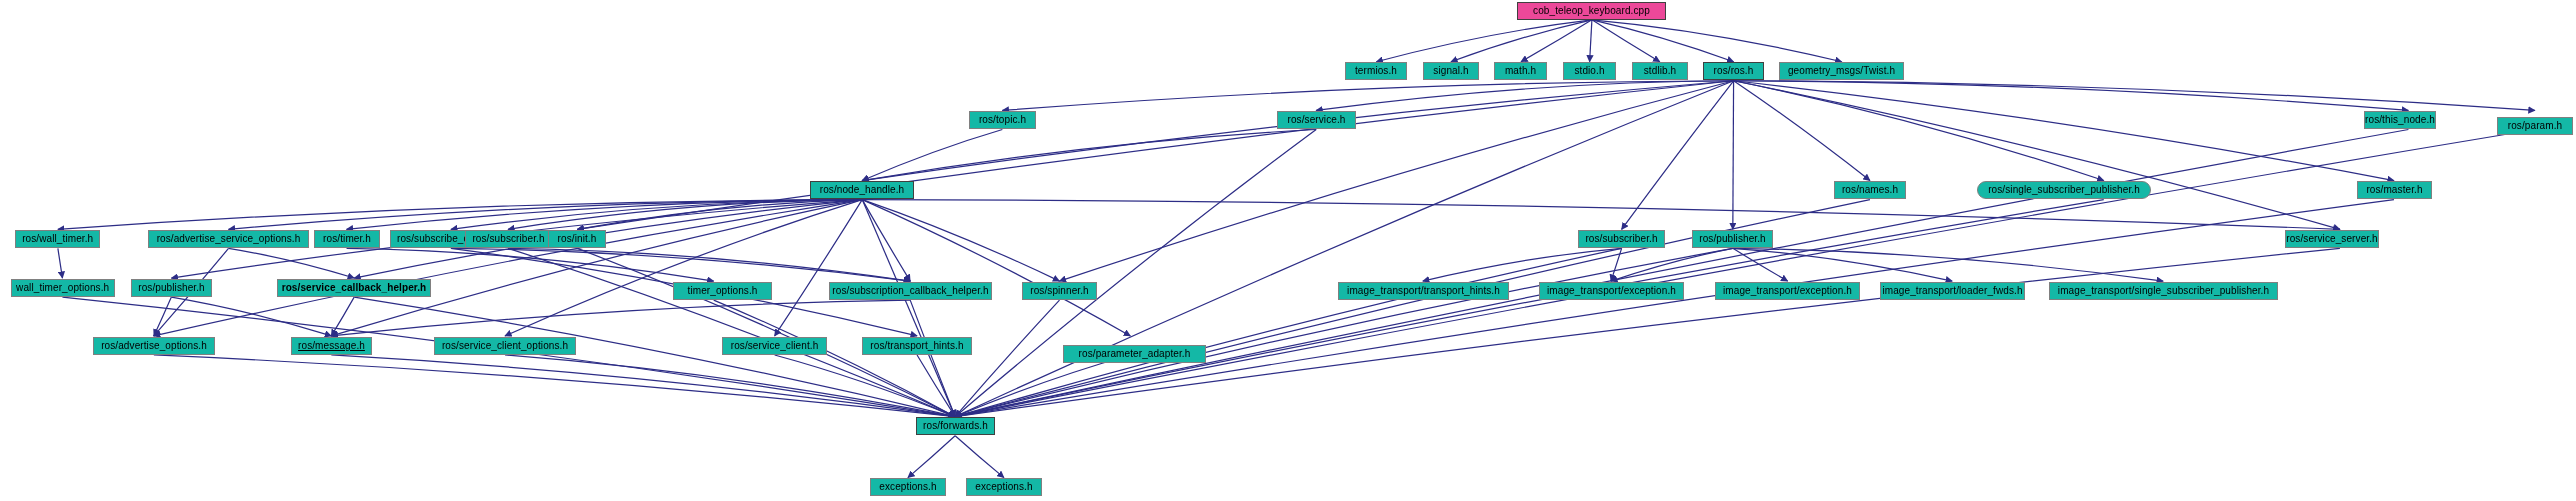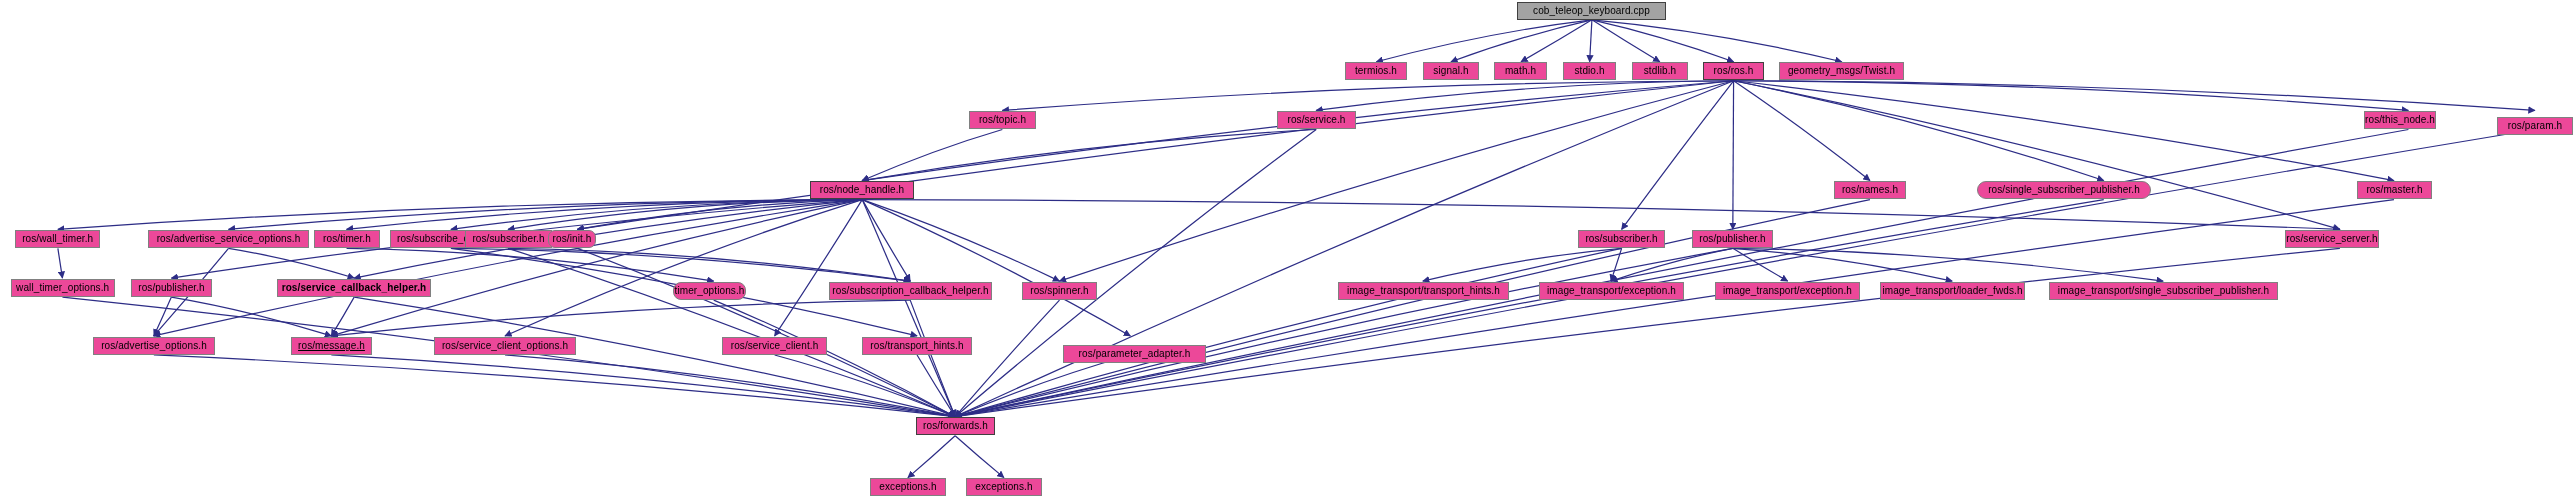--- a/index.html
+++ b/index.html
@@ -21,37 +21,37 @@
     left: 0;
     top: 0;
     width: 2576px;
     height: 502px;
     pointer-events: none;
   }
   .node {
     position: absolute;
     box-sizing: border-box;
     border: 0.8px solid #808080;
-    background: #ec4899;
+    background: #14b8a6;
     color: #000000;
     font-size: 10px;
     line-height: 1;
     white-space: nowrap;
     display: flex;
     align-items: center;
     justify-content: center;
     height: 18.3px;
     z-index: 5;
     letter-spacing: 0.1px;
   }
   .node.strong {
     border: 0.8px solid #404040;
   }
   .node.root {
-    background: #a3a3a3;
+    background: #ec4899;
     border: 0.8px solid #404040;
   }
 </style>
 </head>
 <body>
 
 <div id="graph">
   <svg id="edges" xmlns="http://www.w3.org/2000/svg" viewBox="0 0 3382 659" width="2576" height="502">
     <defs>
       <marker id="arrow" viewBox="0 0 10 10" refX="9" refY="5" markerWidth="6" markerHeight="6" orient="auto-start-reverse">
@@ -157,28 +157,28 @@
       <div class="node" style="left: 2497px; top: 117px; width: 76px;">ros/param.h</div>
       <div class="node strong" style="left: 810px; top: 181px; width: 104px;">ros/node_handle.h</div>
       <div class="node" style="left: 1834px; top: 181px; width: 72px;">ros/names.h</div>
       <div class="node" style="left: 1977px; top: 181px; width: 174px; border-radius: 9px;">ros/single_subscriber_publisher.h</div>
       <div class="node" style="left: 2357px; top: 181px; width: 75px;">ros/master.h</div>
       <div class="node" style="left: 15.2px; top: 230px; width: 85px;">ros/wall_timer.h</div>
       <div class="node" style="left: 148px; top: 230px; width: 161px;">ros/advertise_service_options.h</div>
       <div class="node" style="left: 314px; top: 230px; width: 66px;">ros/timer.h</div>
       <div class="node" style="left: 390px; top: 230px; width: 122px;">ros/subscribe_options.h</div>
       <div class="node" style="left: 465px; top: 230px; width: 87px;">ros/subscriber.h</div>
-      <div class="node" style="left: 548px; top: 230px; width: 48px; border-radius: 7px;">ros/init.h</div>
+      <div class="node" style="left: 548px; top: 230px; width: 58px;">ros/init.h</div>
       <div class="node" style="left: 1578px; top: 230px; width: 87px;">ros/subscriber.h</div>
       <div class="node" style="left: 1692px; top: 230px; width: 81px;">ros/publisher.h</div>
       <div class="node" style="left: 2285px; top: 230px; width: 94px;">ros/service_server.h</div>
       <div class="node" style="left: 10.7px; top: 279px; width: 104px;">wall_timer_options.h</div>
       <div class="node" style="left: 131px; top: 279px; width: 81px;">ros/publisher.h</div>
       <div class="node" style="left: 277px; top: 279px; width: 154px; font-weight: bold;">ros/service_callback_helper.h</div>
-      <div class="node" style="left: 673px; top: 282px; width: 73px; border-radius: 8px;">timer_options.h</div>
+      <div class="node" style="left: 673px; top: 282px; width: 99px;">timer_options.h</div>
       <div class="node" style="left: 829px; top: 282px; width: 163px;">ros/subscription_callback_helper.h</div>
       <div class="node" style="left: 1022px; top: 282px; width: 75px;">ros/spinner.h</div>
       <div class="node" style="left: 1338px; top: 282px; width: 171px;">image_transport/transport_hints.h</div>
       <div class="node" style="left: 1539px; top: 282px; width: 145px;">image_transport/exception.h</div>
       <div class="node" style="left: 1715px; top: 282px; width: 145px;">image_transport/exception.h</div>
       <div class="node" style="left: 1880px; top: 282px; width: 145px;">image_transport/loader_fwds.h</div>
       <div class="node" style="left: 2049px; top: 282px; width: 229px;">image_transport/single_subscriber_publisher.h</div>
       <div class="node" style="left: 93px; top: 337px; width: 122px;">ros/advertise_options.h</div>
       <div class="node" style="left: 291px; top: 337px; width: 81px; text-decoration: underline;">ros/message.h</div>
       <div class="node" style="left: 434px; top: 337px; width: 142px;">ros/service_client_options.h</div>

